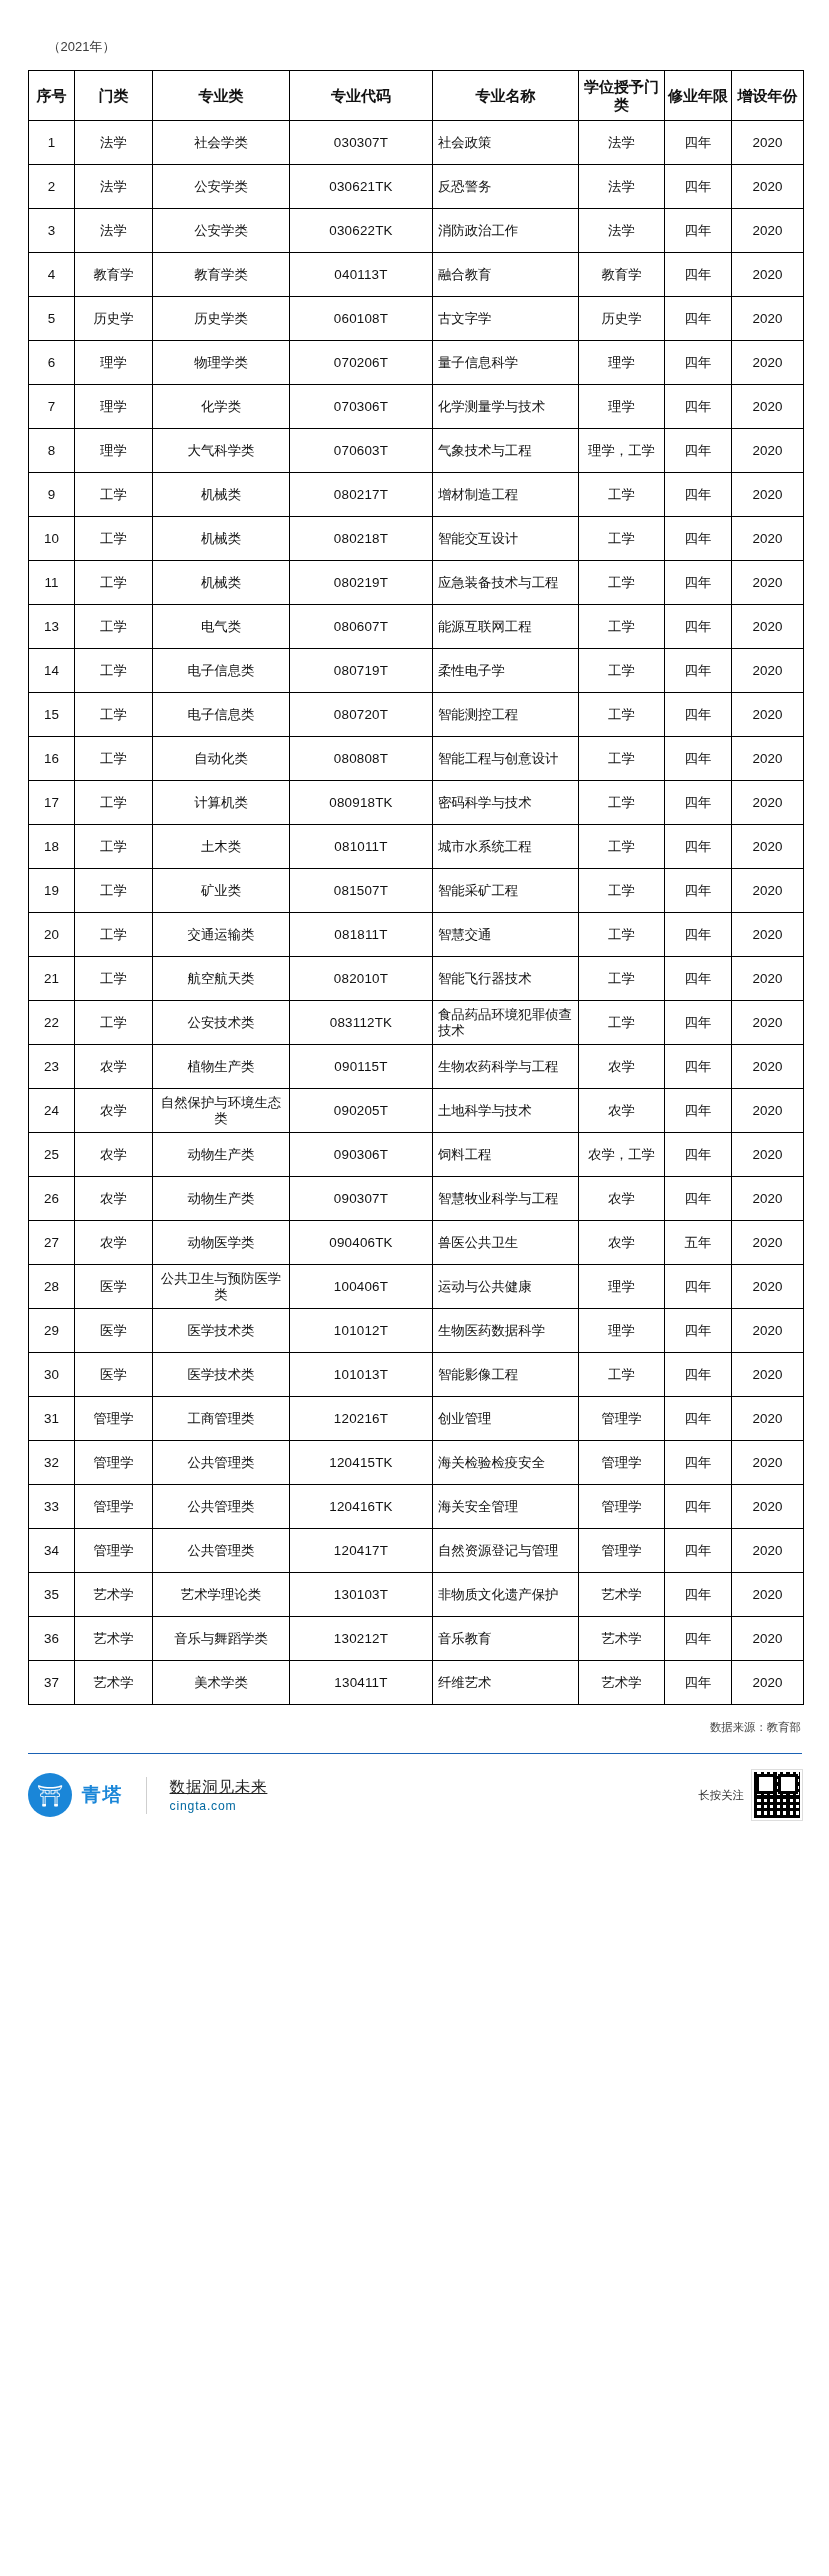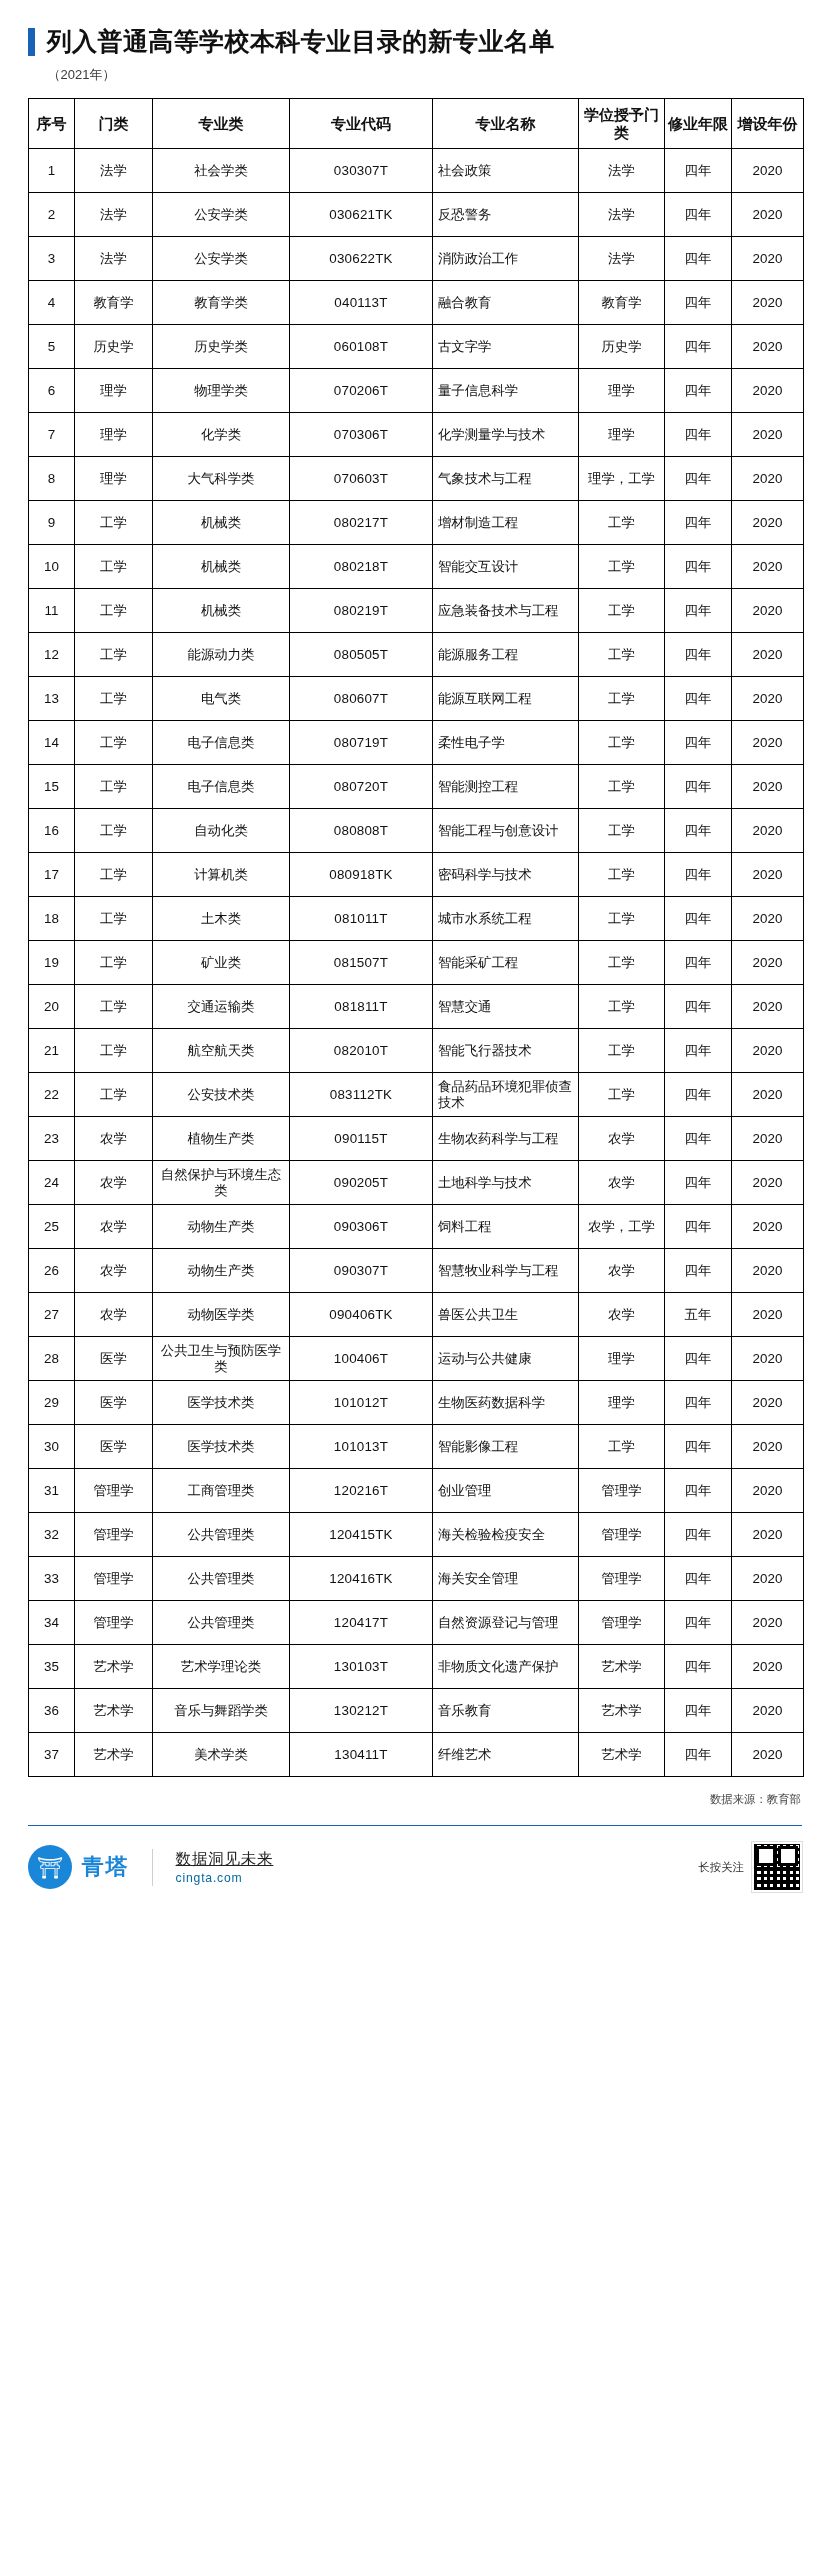--- a/index.html
+++ b/index.html
@@ -130,21 +130,21 @@
     position: absolute;
     left: 0; right: 0; top: 0; bottom: 0;
     display: flex;
     align-items: center;
     justify-content: center;
     color: #fff;
     font-size: 21px;
     line-height: 1;
   }
   .brand-name {
-    font-size: 22px;
+    font-size: 19px;
     font-weight: bold;
     color: #1a86d8;
     letter-spacing: 1.6px;
   }
   .brand-sep {
     width: 0.8px;
     height: 37px;
     background: #cfcfcf;
     margin: 0 4.9px;
     flex: 0 0 auto;
@@ -196,24 +196,20 @@
   }
   .qr::before { top: 1.6px; left: 1.6px; }
   .qr::after  { top: 1.6px; right: 1.6px; }
 </style>
 </head>
 <body>
 
 <div class="page">
 
   <div class="header">
-    <div class="title-row">
-      <div class="title-bar"></div>
-      <div class="title-text">列入普通高等学校本科专业目录的新专业名单</div>
-    </div>
     <div class="subtitle">（2021年）</div>
   </div>
 
   <div class="table-wrap">
     <table class="majors">
       <colgroup>
         <col class="c-idx">
           <col class="c-cat">
           <col class="c-mcat">
           <col class="c-code">
@@ -339,30 +335,20 @@
             <td class="idx">11</td>
             <td class="cat">工学</td>
             <td class="mcat">机械类</td>
             <td class="code">080219T</td>
             <td class="name">应急装备技术与工程</td>
             <td class="deg">工学</td>
             <td class="yrs">四年</td>
             <td class="year">2020</td>
           </tr>
           <tr class="r">
-            <td class="idx">12</td>
-            <td class="cat">工学</td>
-            <td class="mcat">能源动力类</td>
-            <td class="code">080505T</td>
-            <td class="name">能源服务工程</td>
-            <td class="deg">工学</td>
-            <td class="yrs">四年</td>
-            <td class="year">2020</td>
-          </tr>
-          <tr class="r">
             <td class="idx">13</td>
             <td class="cat">工学</td>
             <td class="mcat">电气类</td>
             <td class="code">080607T</td>
             <td class="name">能源互联网工程</td>
             <td class="deg">工学</td>
             <td class="yrs">四年</td>
             <td class="year">2020</td>
           </tr>
           <tr class="r">

